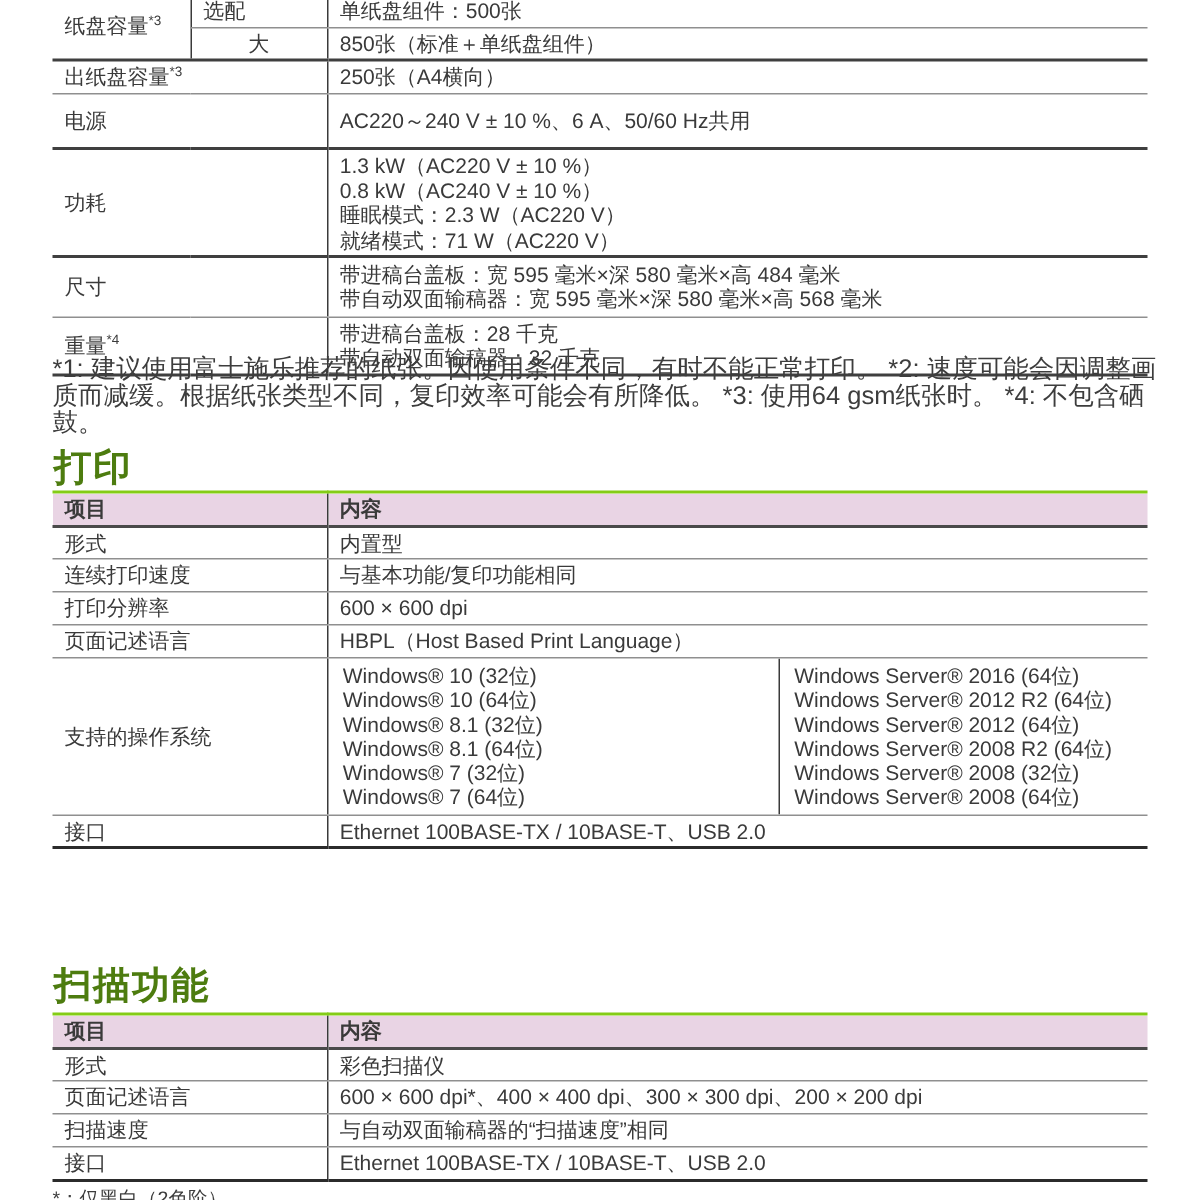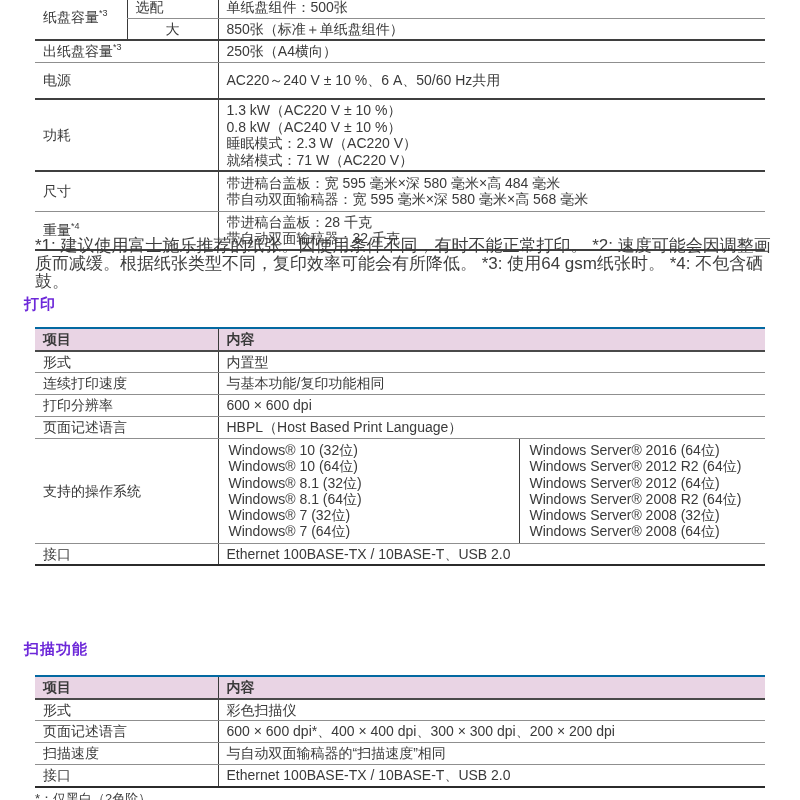--- a/index.html
+++ b/index.html
@@ -25,37 +25,37 @@
   .bt{border-bottom:1px solid #8f8f8f;}
   .bk{border-bottom:2px solid #3f3f3f;}
   sup{font-size:9px;line-height:0;}
   .center{text-align:center;}
 
   
   #spec-table{left:35px;top:-4px;width:730px;}
 
   
   .sec-title{
-    left:24px;
-    font-size:15px;font-weight:bold;color:#6d28d9;
+    left:36px;
+    font-size:25px;font-weight:bold;color:#4d7c0f;
     letter-spacing:1px;
   }
 
   
   #footnotes{
     left:35px;top:237px;width:737px;
     font-size:17px;line-height:18px;color:#3d3d3d;
   }
   #scan-footnote{
     left:35px;top:790px;
     font-size:13px;color:#3d3d3d;
   }
 
   
-  .spec2{left:35px;width:730px;border-top:2px solid #0369a1;}
+  .spec2{left:35px;width:730px;border-top:2px solid #84cc16;}
   #print-table{top:327px;}
   #scan-table{top:675px;}
   td.hdr{
     background:#e9d4e4;
     font-weight:bold;
     border-bottom:2px solid #4a4a4a;
   }
   td.last{border-bottom:2px solid #2b2b2b;}
   
   .os-cell{padding:0;}

